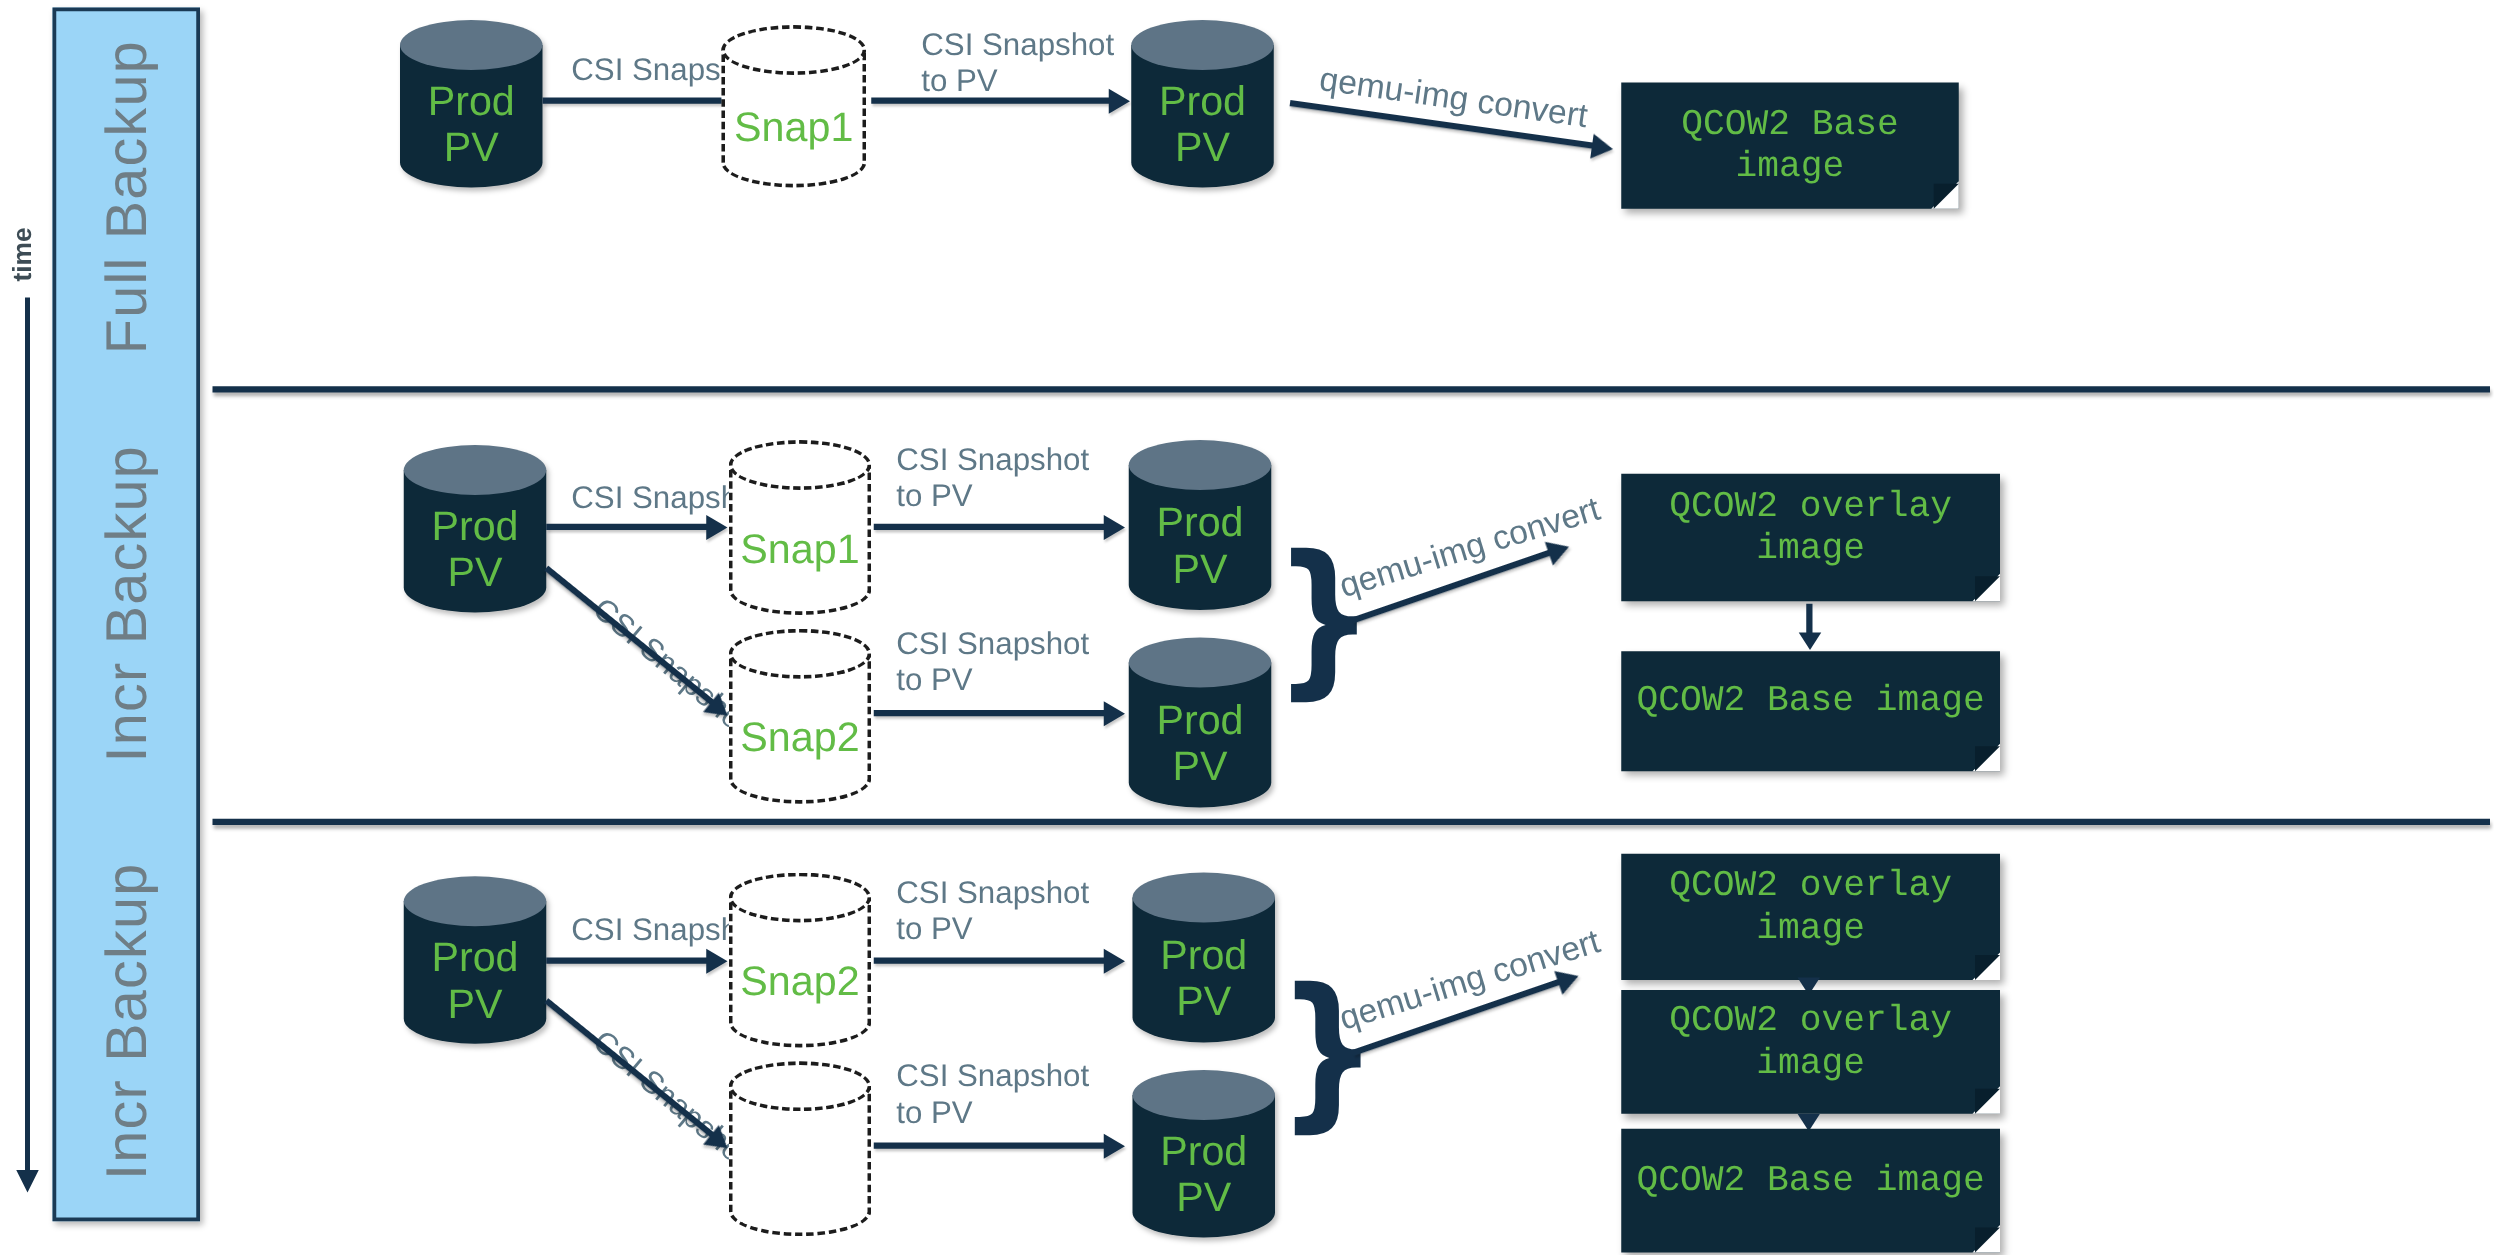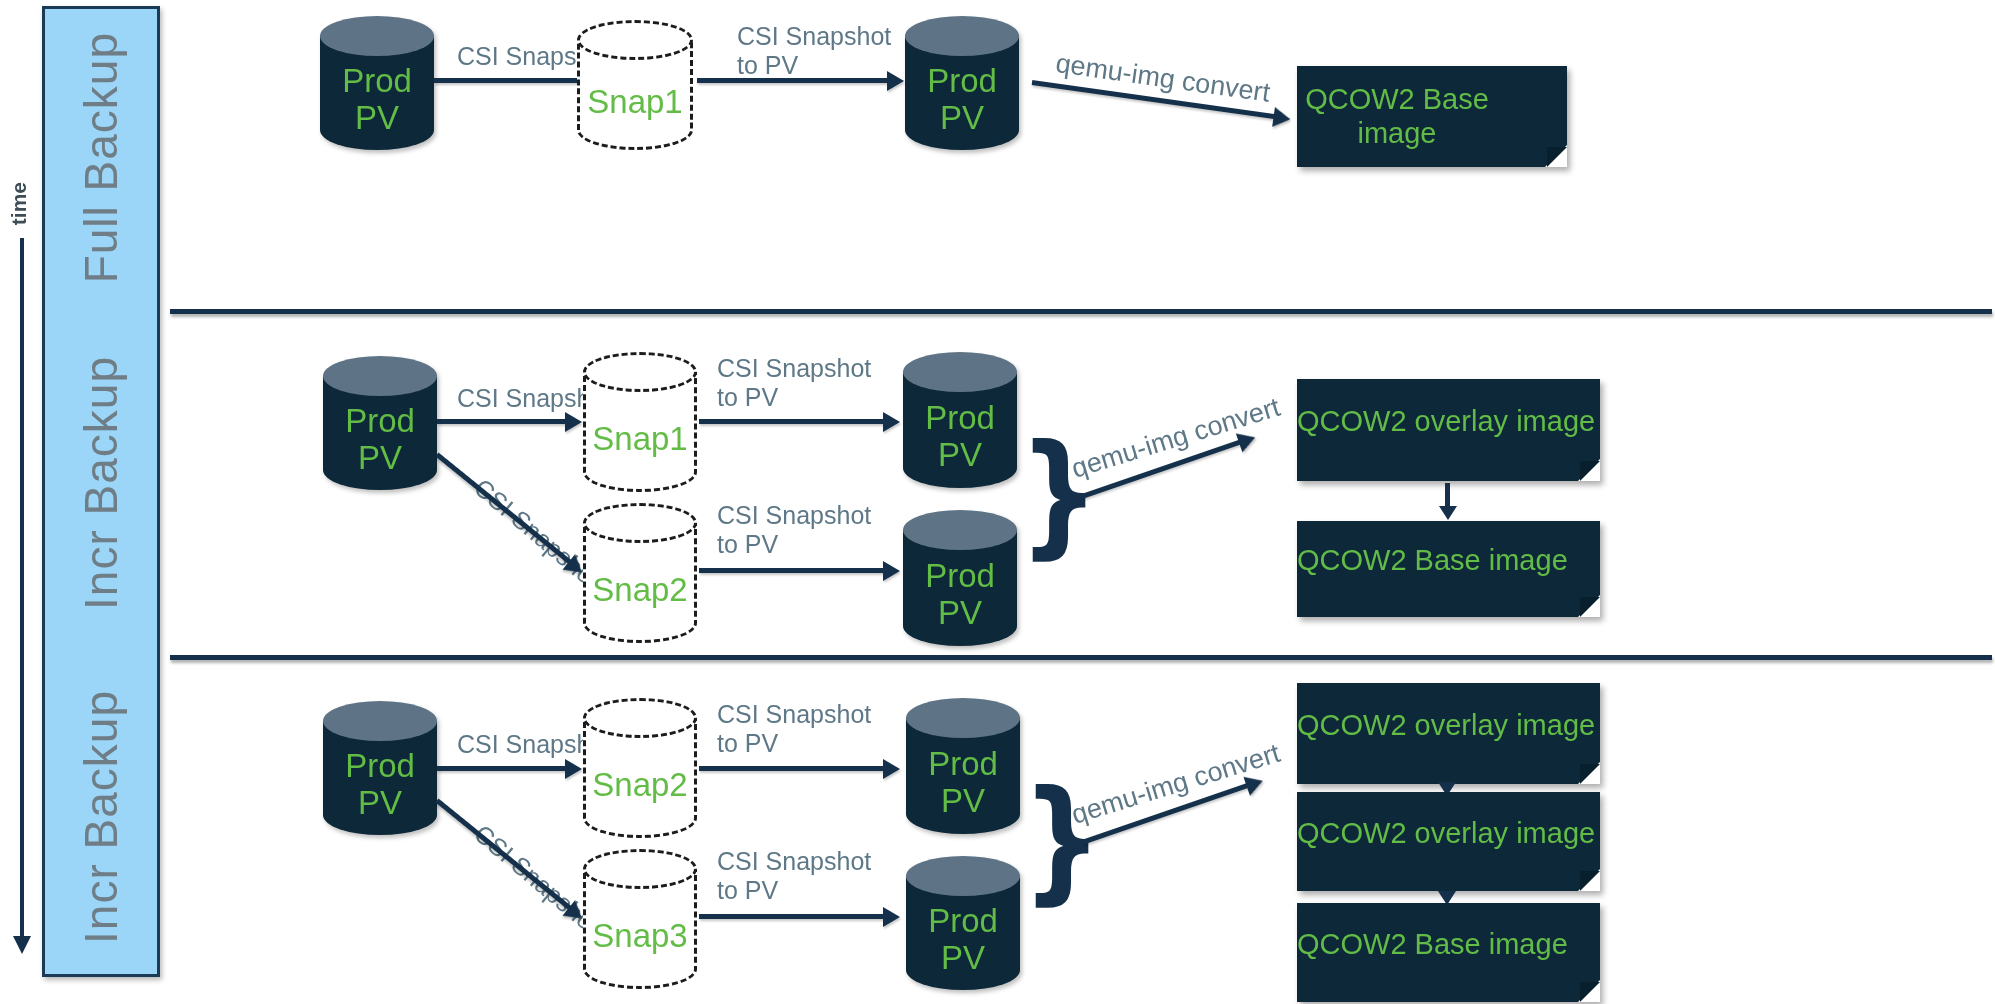--- a/index.html
+++ b/index.html
@@ -99,22 +99,23 @@
 
   
   .brace{
     position:absolute;color:#14304a;font-family:"DejaVu Sans",sans-serif;
     font-weight:bold;transform-origin:center;
   }
 
   
   .qbox{
     position:absolute;background:#0d2939;
-    display:flex;align-items:center;justify-content:flex-start;text-align:center;
+    display:flex;align-items:center;justify-content:center;text-align:center;
     box-shadow:3px 4px 6px rgba(0,0,0,.32);
+    font-family:Liberation Mono, monospace;
   }
   .qbox::before{ 
     content:"";position:absolute;right:0;bottom:0;width:0;height:0;
     border-bottom:22px solid #ffffff;border-left:22px solid transparent;
   }
   .qbox::after{ 
     content:"";position:absolute;right:0;bottom:0;width:0;height:0;
     border-top:20px solid #081f2d;border-right:20px solid transparent;
   }
   .qbox span{
@@ -252,21 +253,20 @@
   <div class="hline" style="left:437px;top:798px;width:172px;transform:rotate(39deg)"></div>
 
   <div class="cyl snap" style="left:583px;top:698px;width:114px;height:140px">
     <div class="cyl-body"></div>
     <div class="cyl-top"></div>
     <div class="cyl-label">Snap2</div>
   </div>
   <div class="cyl snap" style="left:583px;top:849px;width:114px;height:140px">
     <div class="cyl-body"></div>
     <div class="cyl-top"></div>
-    <div class="cyl-label">Snap3</div>
   </div>
 
   <div class="edge-label" style="left:717px;top:700px">CSI Snapshot
 to PV</div>
   <div class="hline" style="left:699px;top:766px;width:186px"></div>
   <div class="edge-label" style="left:717px;top:847px">CSI Snapshot
 to PV</div>
   <div class="hline" style="left:699px;top:914px;width:186px"></div>
 
   <div class="cyl" style="left:906px;top:698px;width:114px;height:136px">

